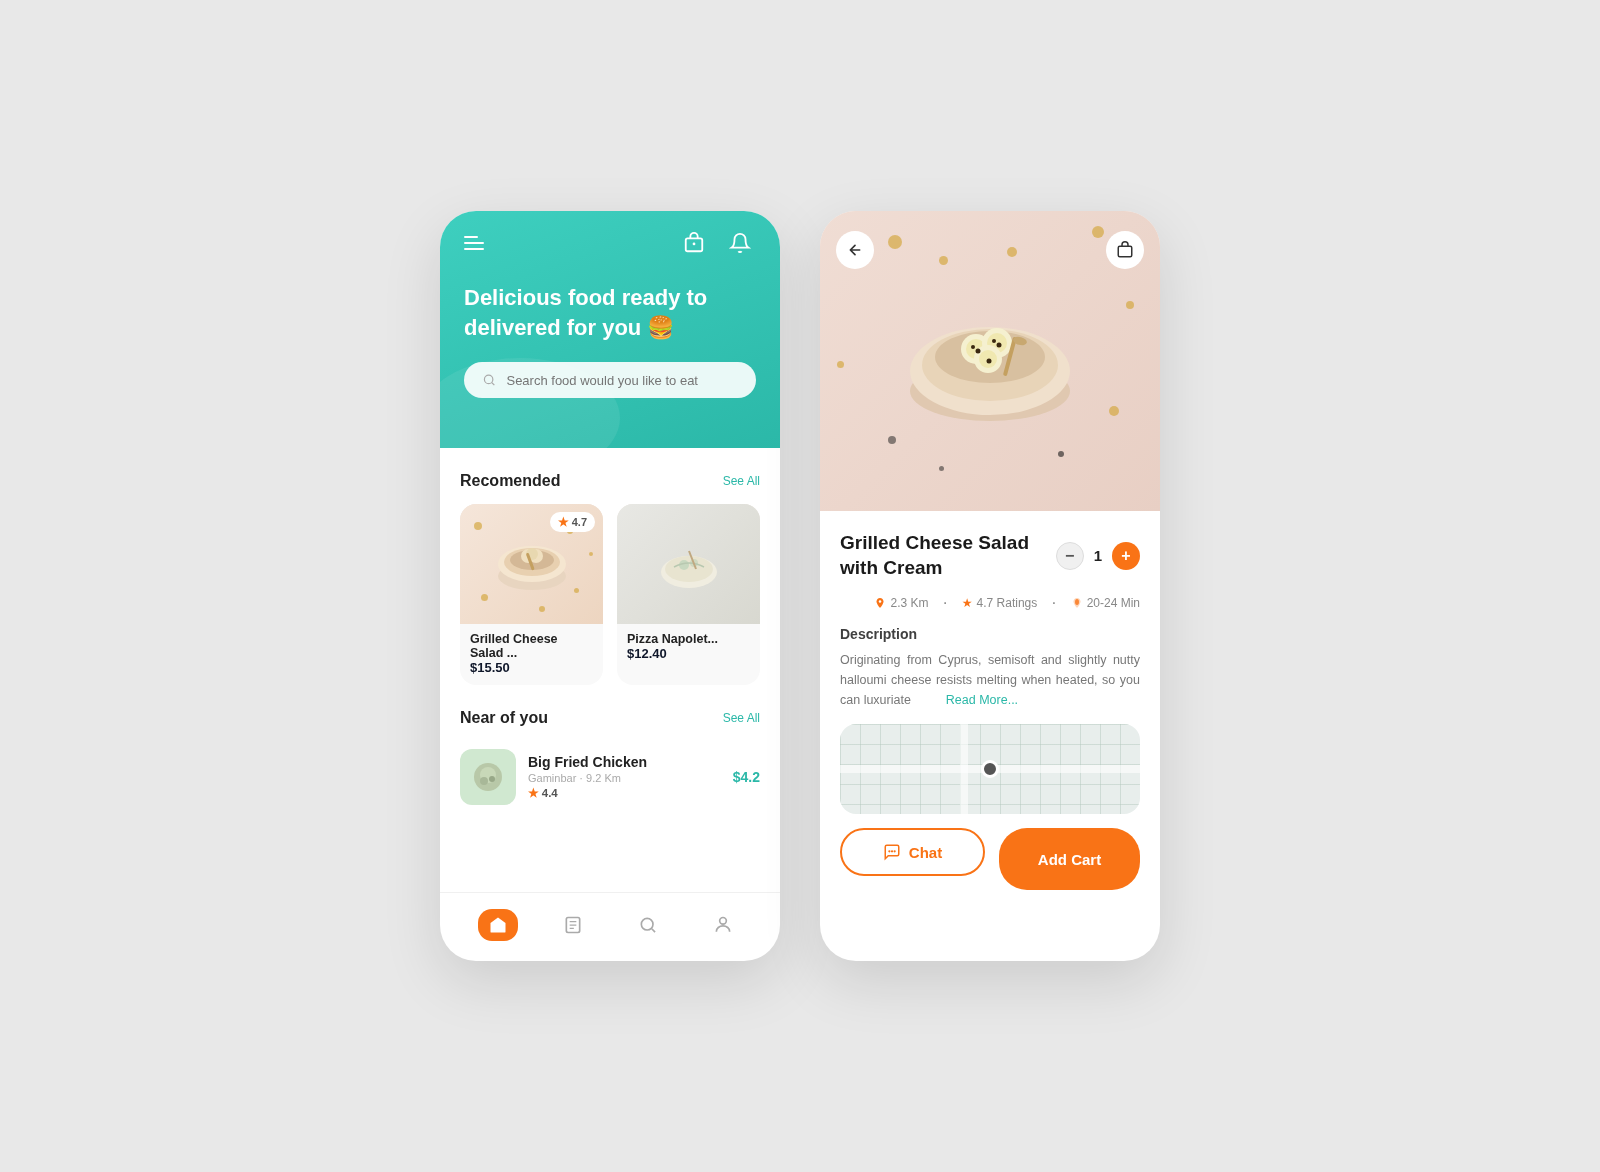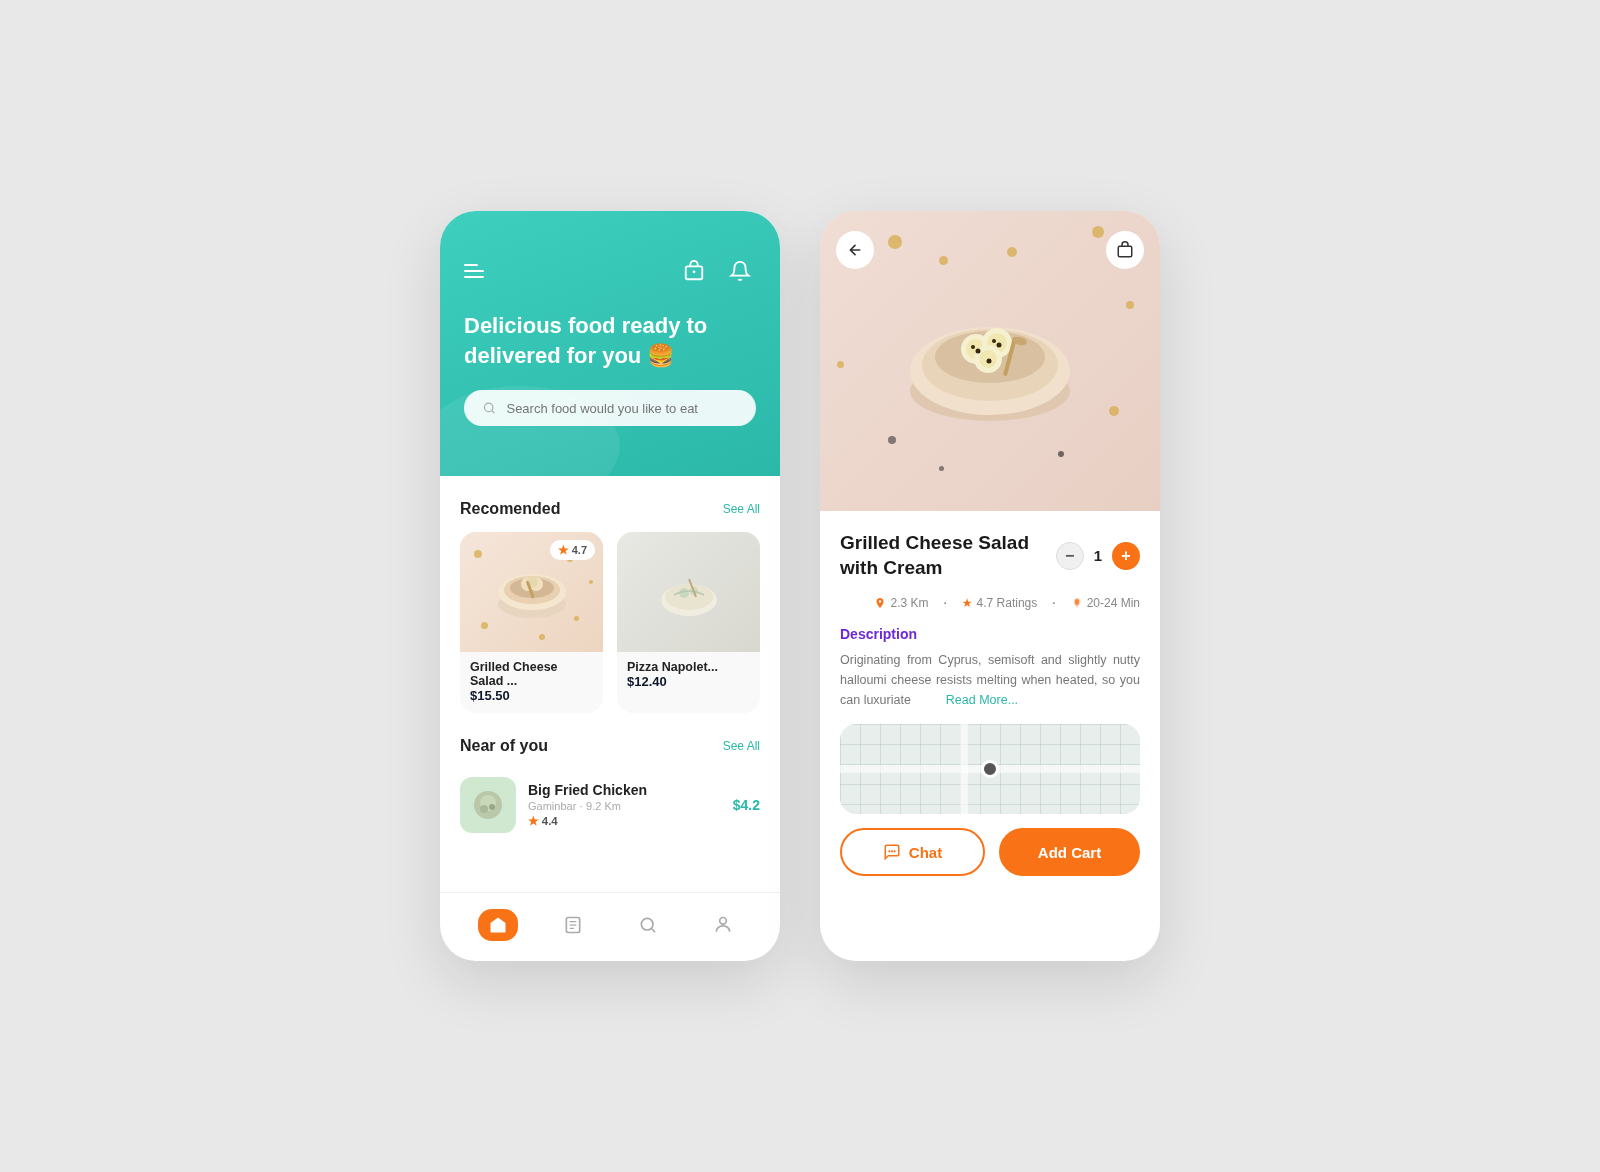--- a/index.html
+++ b/index.html
@@ -24,21 +24,21 @@
       min-height: 750px;
       background: #fff;
       border-radius: 36px;
       overflow: hidden;
       box-shadow: 0 20px 60px rgba(0,0,0,0.12);
       display: flex;
       flex-direction: column;
     }
     .phone-left-header {
       background: linear-gradient(160deg, #3ecfbf 0%, #2bb8a8 100%);
-      padding: 44px 24px 50px;
+      padding: 16px 24px 50px;
       position: relative;
       overflow: hidden;
     }
     .phone-left-header::after {
       content: '';
       position: absolute;
       bottom: -30px;
       left: -20px;
       width: 200px;
       height: 120px;
@@ -341,21 +341,21 @@
       display: flex;
       align-items: center;
       gap: 4px;
       font-size: 12px;
       color: #888;
     }
     .meta-dot { color: #888; }
     .detail-desc-title {
       font-size: 14px;
       font-weight: 700;
-      color: #6d28d9;
+      color: #404040;
       margin-bottom: 8px;
     }
     .detail-desc-text {
       font-size: 12.5px;
       color: #777;
       line-height: 1.6;
       text-align: justify;
     }
     .detail-desc-text .read-more {
       color: #2bb8a8;
@@ -398,21 +398,21 @@
       font-size: 15px;
       font-weight: 700;
       display: flex;
       align-items: center;
       justify-content: center;
       gap: 8px;
       cursor: pointer;
     }
     .btn-add-cart {
       flex: 1;
-      height: 48px;
+      height: 62px;
       border-radius: 28px;
       background: #f97316;
       color: #fff;
       font-size: 15px;
       font-weight: 600;
       display: flex;
       align-items: center;
       justify-content: center;
       cursor: pointer;
       border: none;

